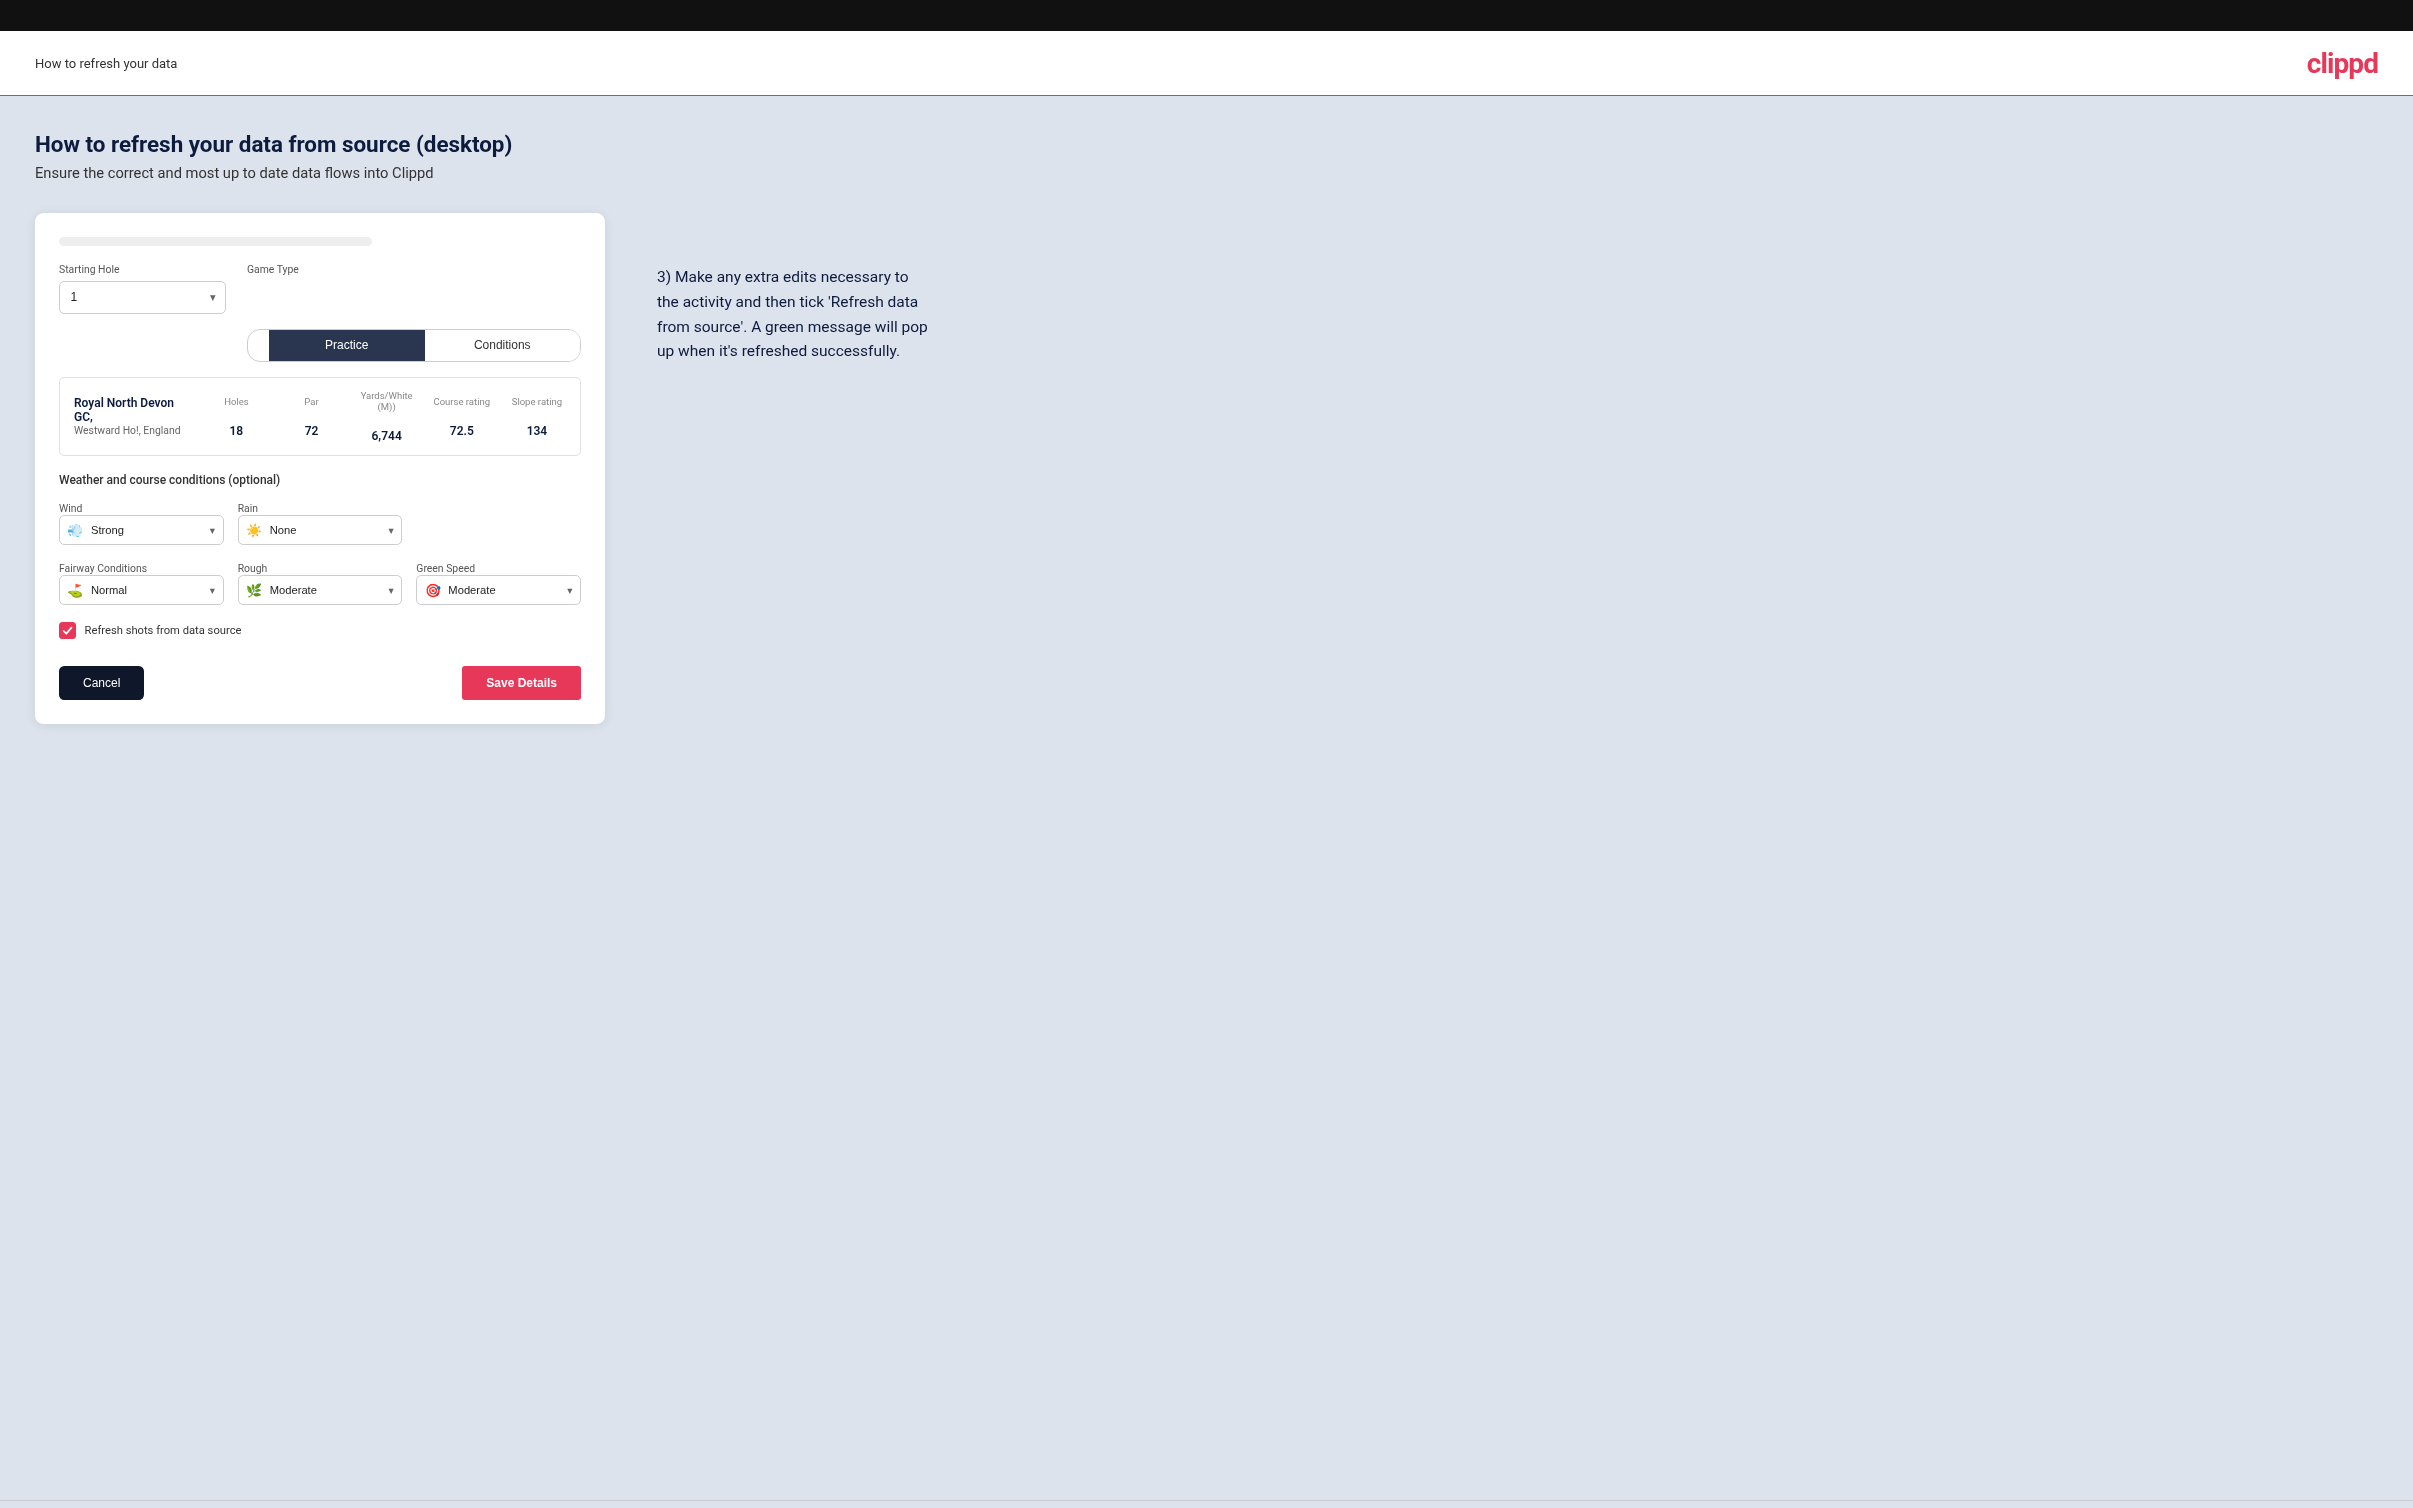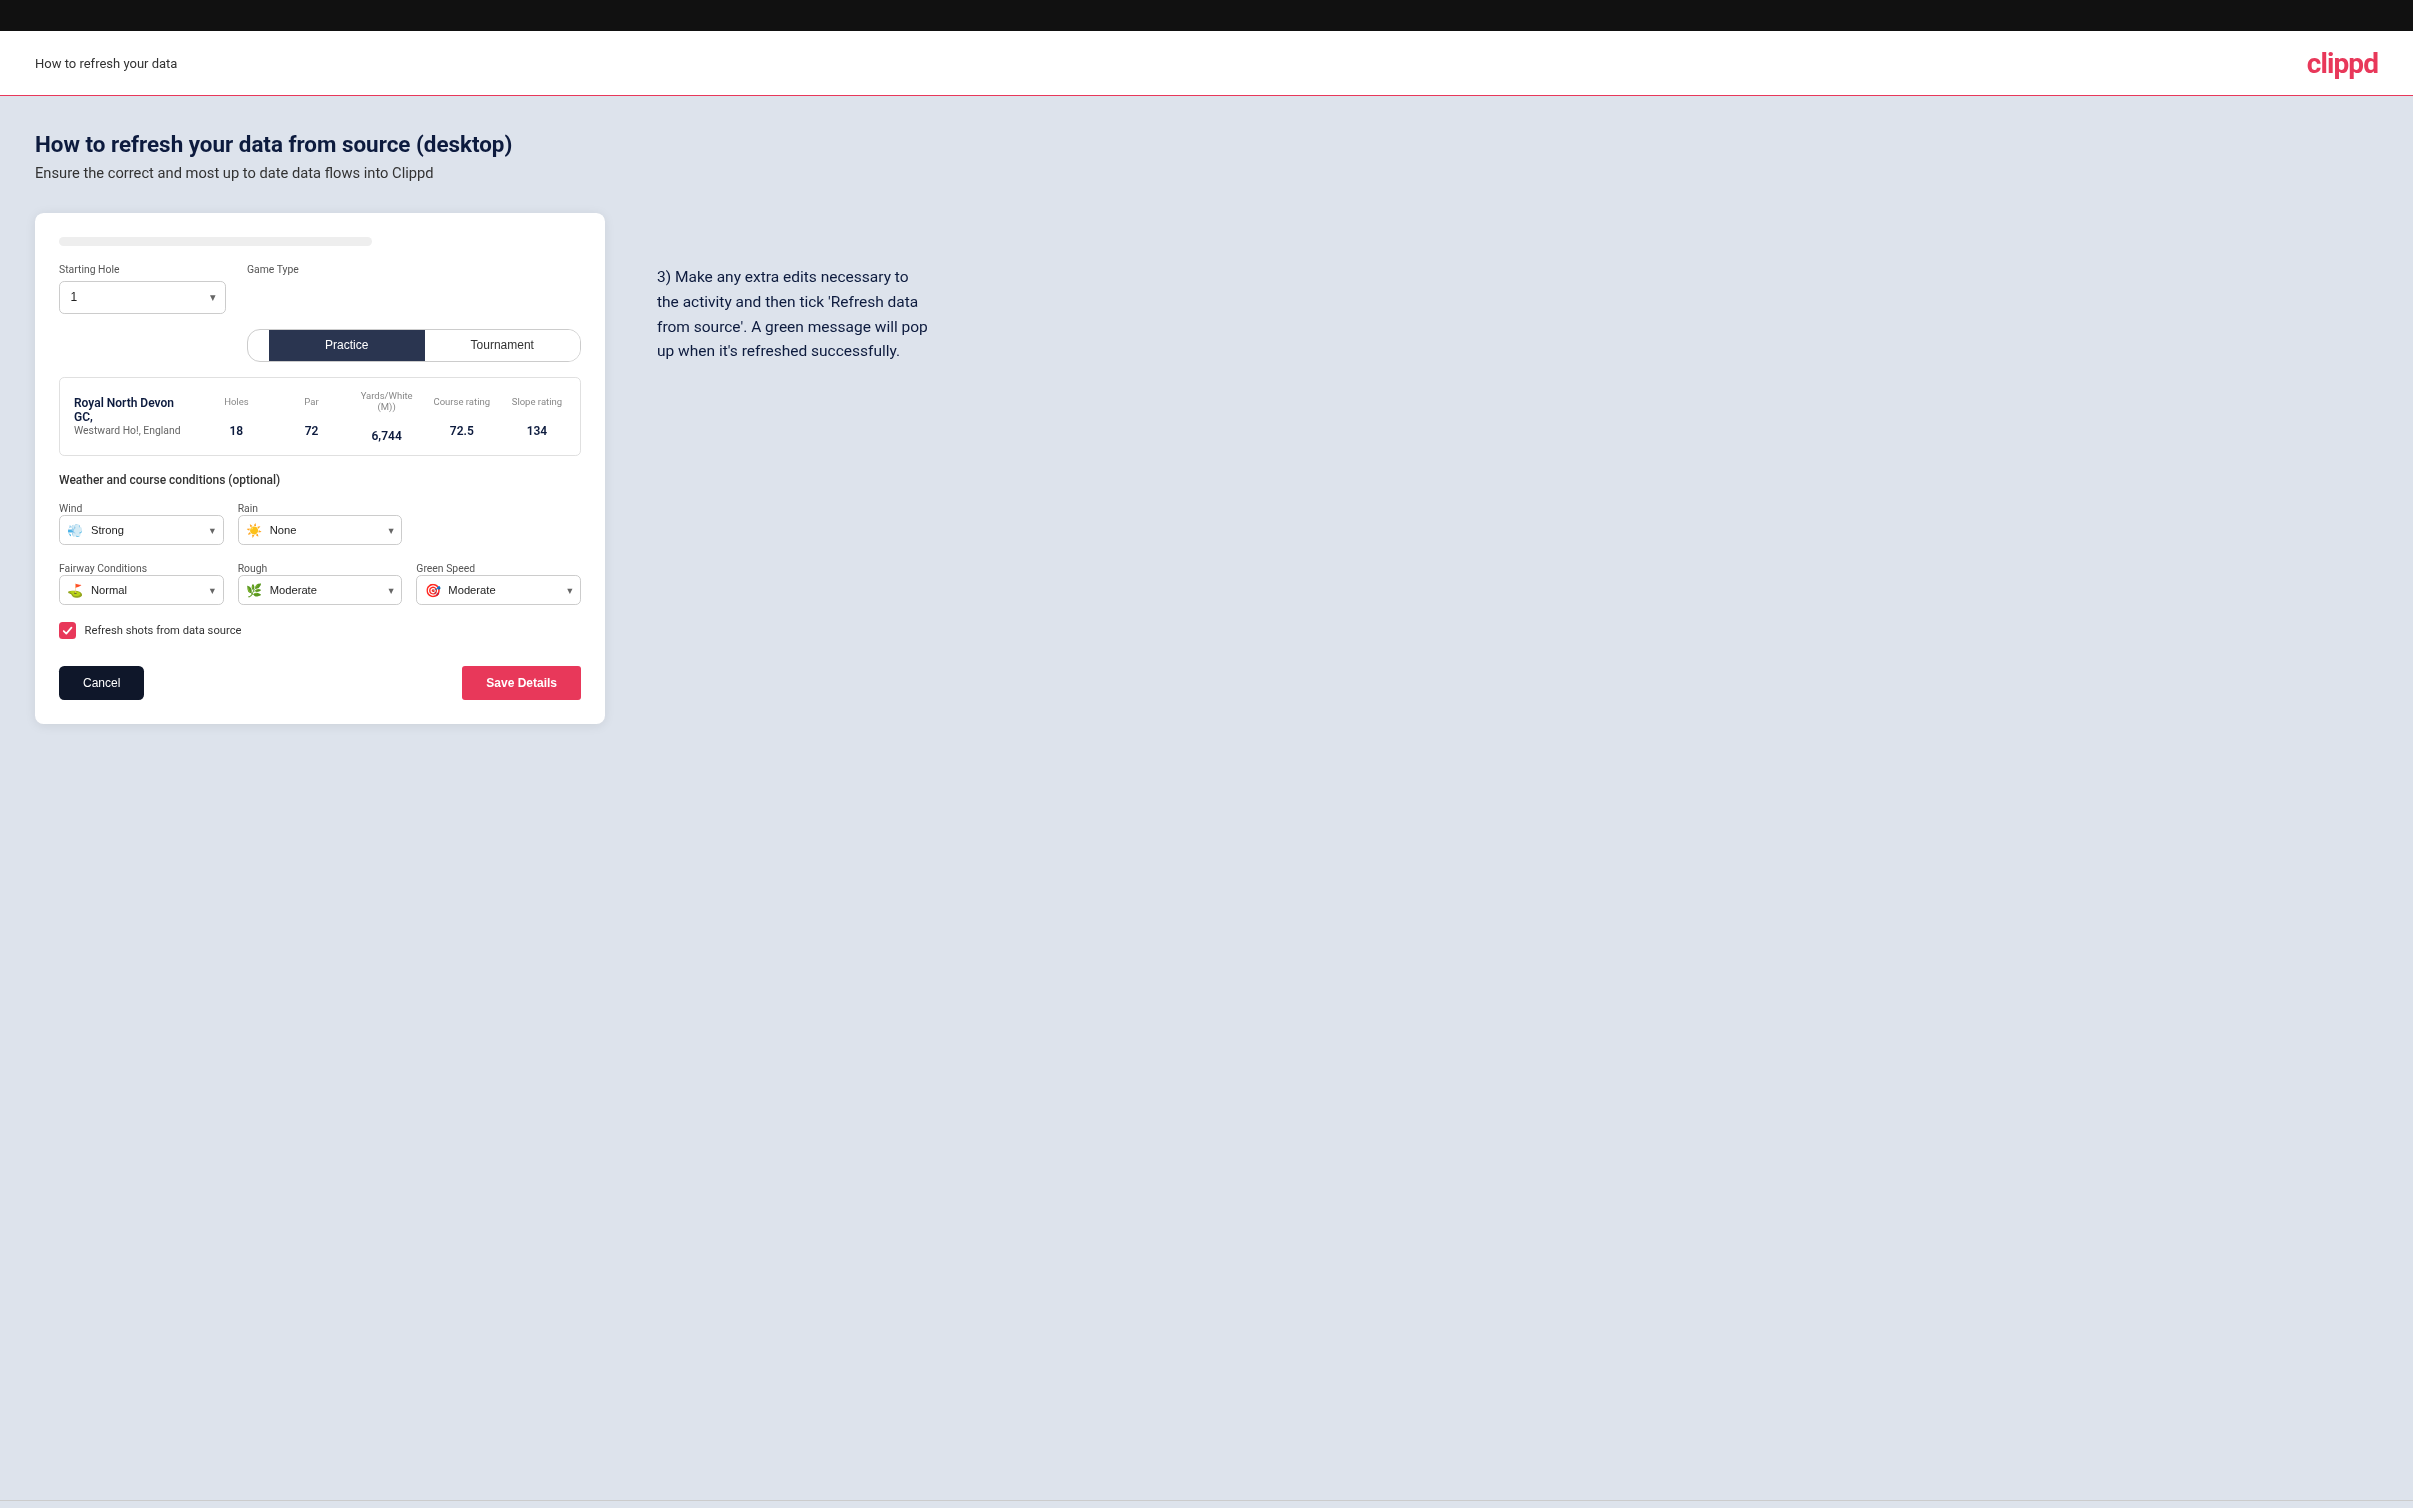--- a/index.html
+++ b/index.html
@@ -324,21 +324,21 @@
           <div class="select-wrapper">
             <select class="form-select">
               <option>1</option>
             </select>
           </div>
         </div>
         <div class="form-group game-type-group">
           <label class="form-label">Game Type</label>
           <div class="toggle-buttons">
             <button class="toggle-btn active">Practice</button>
-            <button class="toggle-btn inactive">Tournament</button>
+            <button class="toggle-btn inactive">Conditions</button>
           </div>
         </div>
       </div>
 
       <div class="course-table">
         <div class="course-row">
           <div class="course-info">
             <div class="course-name">Royal North Devon GC,</div>
             <div class="course-location">Westward Ho!, England</div>
           </div>

